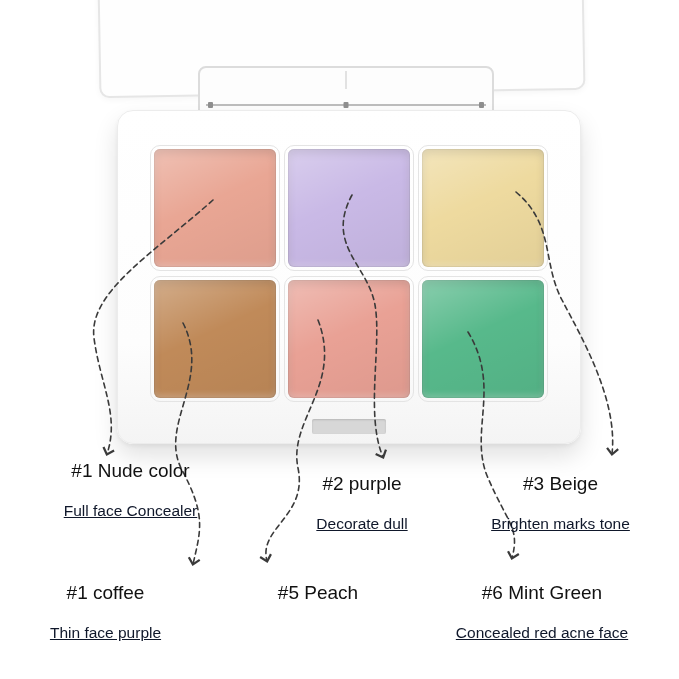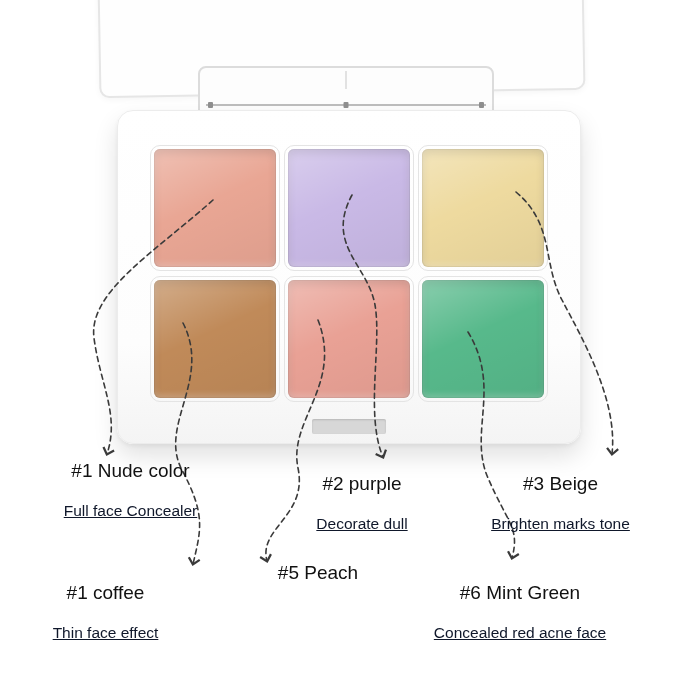--- a/index.html
+++ b/index.html
@@ -108,23 +108,23 @@
   <div class="callout" style="left:282px;top:471px;width:160px;">
     <div class="t">#2 purple</div>
     <div class="s">Decorate dull</div>
   </div>
   <div class="callout" style="left:468px;top:471px;width:185px;">
     <div class="t">#3 Beige</div>
     <div class="s">Brighten marks tone</div>
   </div>
   <div class="callout" style="left:23px;top:580px;width:165px;">
     <div class="t">#1 coffee</div>
-    <div class="s">Thin face effect</div>
+    <div class="s">Thin face purple</div>
   </div>
-  <div class="callout" style="left:233px;top:560px;width:170px;">
+  <div class="callout" style="left:233px;top:580px;width:170px;">
     <div class="t">#5 Peach</div>
   </div>
-  <div class="callout" style="left:405px;top:580px;width:230px;">
+  <div class="callout" style="left:427px;top:580px;width:230px;">
     <div class="t">#6 Mint Green</div>
     <div class="s">Concealed red acne face</div>
   </div>
 
 </div>
 
 </body></html>

